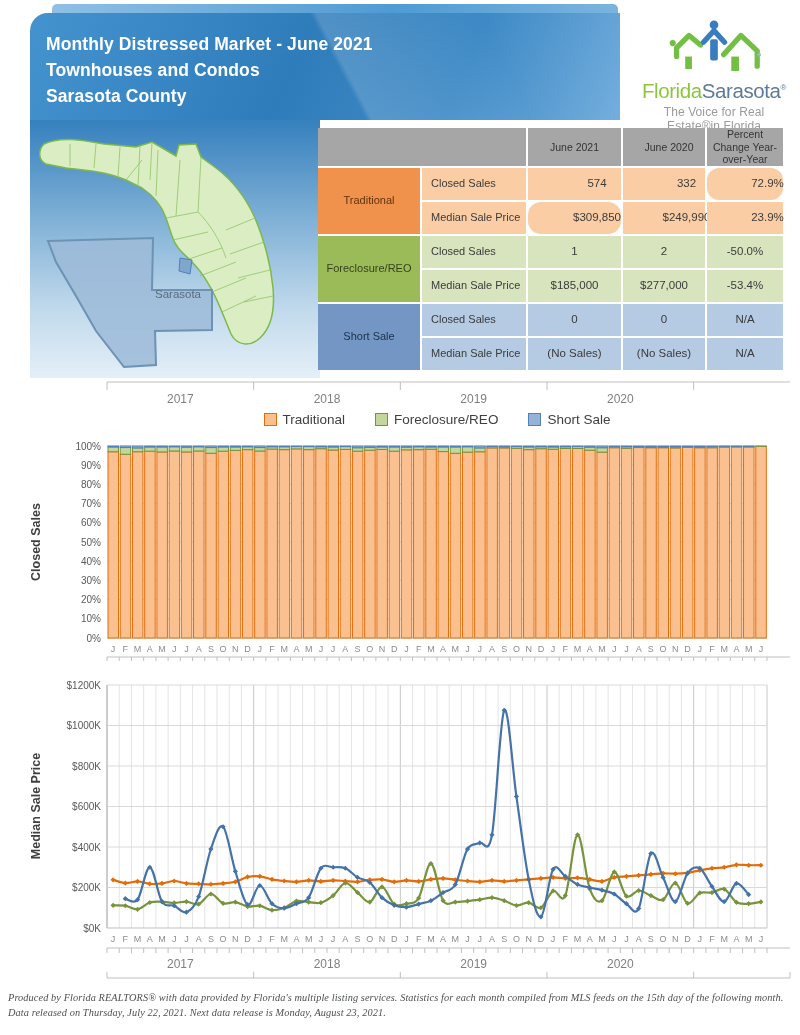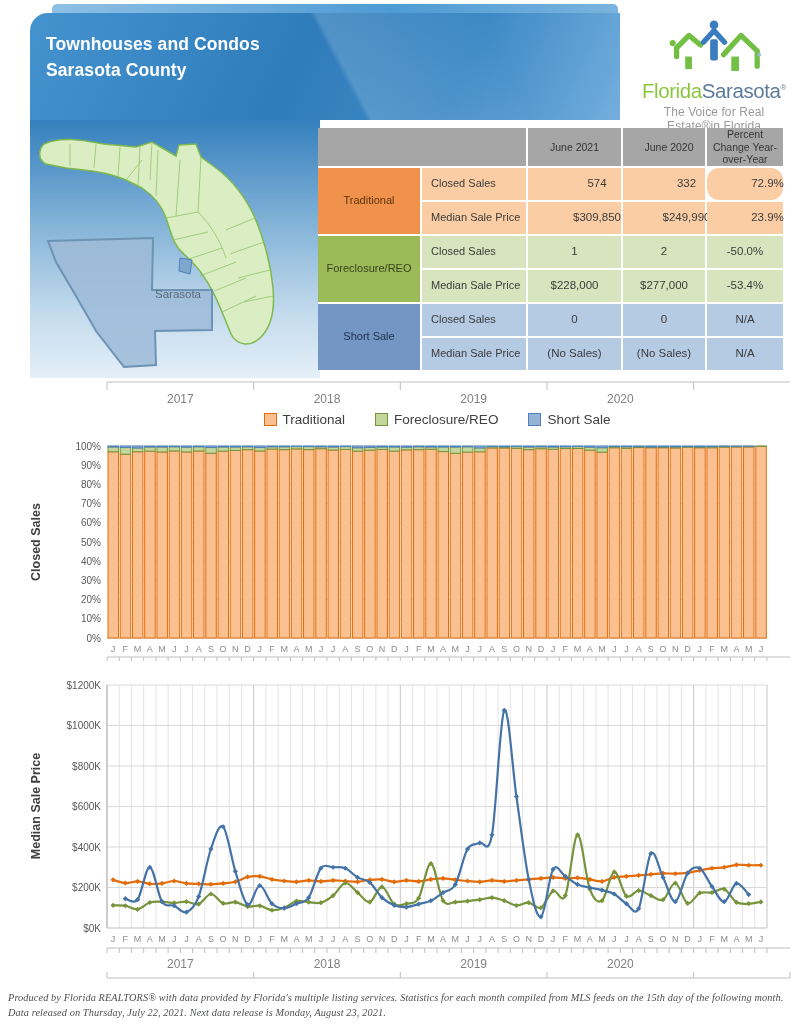--- a/index.html
+++ b/index.html
@@ -59,20 +59,21 @@
   
   #footer{left:8px;top:990px;width:786px;font-family:"Liberation Serif",serif;
     font-size:10.3px;line-height:15px;color:#4d4f50;letter-spacing:.1px;font-style:italic;}
 </style>
 </head>
 <body>
 
 <div class="abs" id="top-strip"></div>
 <div class="abs" id="header-panel"></div>
 <div class="abs" id="title">
+  <div>Monthly Distressed Market - June 2021</div>
   <div>Townhouses and Condos</div>
   <div>Sarasota County</div>
 </div>
 
 <div class="abs" id="logo">
   <svg width="96" height="56" viewBox="0 0 100 58">
     <g fill="none" stroke="#72BF44" stroke-width="5.5" stroke-linecap="round" stroke-linejoin="round">
       <path d="M11,40 V31 L24,18 L36,28"></path>
       <path d="M60,38 L78,18 L95,34 V50"></path>
     </g>
@@ -113,30 +114,30 @@
     <div class="t-blank t-head" style="grid-row: 1;"></div>
     <div class="t-head" style="grid-area: 1 / 3;">June 2021</div>
     <div class="t-head" style="grid-area: 1 / 4; padding-left: 12px;">June 2020</div>
     <div class="t-head" style="grid-area: 1 / 5;">Percent Change Year-over-Year</div>
     <div class="t-group gc0" style="grid-area: 2 / 1 / span 2;">Traditional</div>
     <div class="t-metric rc0" style="grid-area: 2 / 2;">Closed Sales</div>
     <div class="t-val rc0" style="grid-area: 2 / 3;">574</div>
     <div class="t-val rc0" style="grid-area: 2 / 4;">332</div>
     <div class="t-val rc0" style="grid-area: 2 / 5; border-radius: 12px;">72.9%</div>
     <div class="t-metric rc0" style="grid-area: 3 / 2;">Median Sale Price</div>
-    <div class="t-val rc0" style="grid-area: 3 / 3;">$309,850</div>
+    <div class="t-val rc0" style="grid-area: 3 / 3; border-radius: 13px;">$309,850</div>
     <div class="t-val rc0" style="grid-area: 3 / 4;">$249,990</div>
     <div class="t-val rc0" style="grid-area: 3 / 5;">23.9%</div>
     <div class="t-group gc1" style="grid-area: 4 / 1 / span 2;">Foreclosure/REO</div>
     <div class="t-metric rc1" style="grid-area: 4 / 2;">Closed Sales</div>
     <div class="t-val rc1" style="grid-area: 4 / 3;">1</div>
     <div class="t-val rc1" style="grid-area: 4 / 4;">2</div>
     <div class="t-val rc1" style="grid-area: 4 / 5;">-50.0%</div>
     <div class="t-metric rc1" style="grid-area: 5 / 2;">Median Sale Price</div>
-    <div class="t-val rc1" style="grid-area: 5 / 3;">$228,000</div>
+    <div class="t-val rc1" style="grid-area: 5 / 3;">$185,000</div>
     <div class="t-val rc1" style="grid-area: 5 / 4;">$277,000</div>
     <div class="t-val rc1" style="grid-area: 5 / 5;">-53.4%</div>
     <div class="t-group gc2" style="grid-area: 6 / 1 / span 2;">Short Sale</div>
     <div class="t-metric rc2" style="grid-area: 6 / 2;">Closed Sales</div>
     <div class="t-val rc2" style="grid-area: 6 / 3;">0</div>
     <div class="t-val rc2" style="grid-area: 6 / 4;">0</div>
     <div class="t-val rc2" style="grid-area: 6 / 5;">N/A</div>
     <div class="t-metric rc2" style="grid-area: 7 / 2;">Median Sale Price</div>
     <div class="t-val rc2" style="grid-area: 7 / 3;">(No Sales)</div>
     <div class="t-val rc2" style="grid-area: 7 / 4;">(No Sales)</div>

